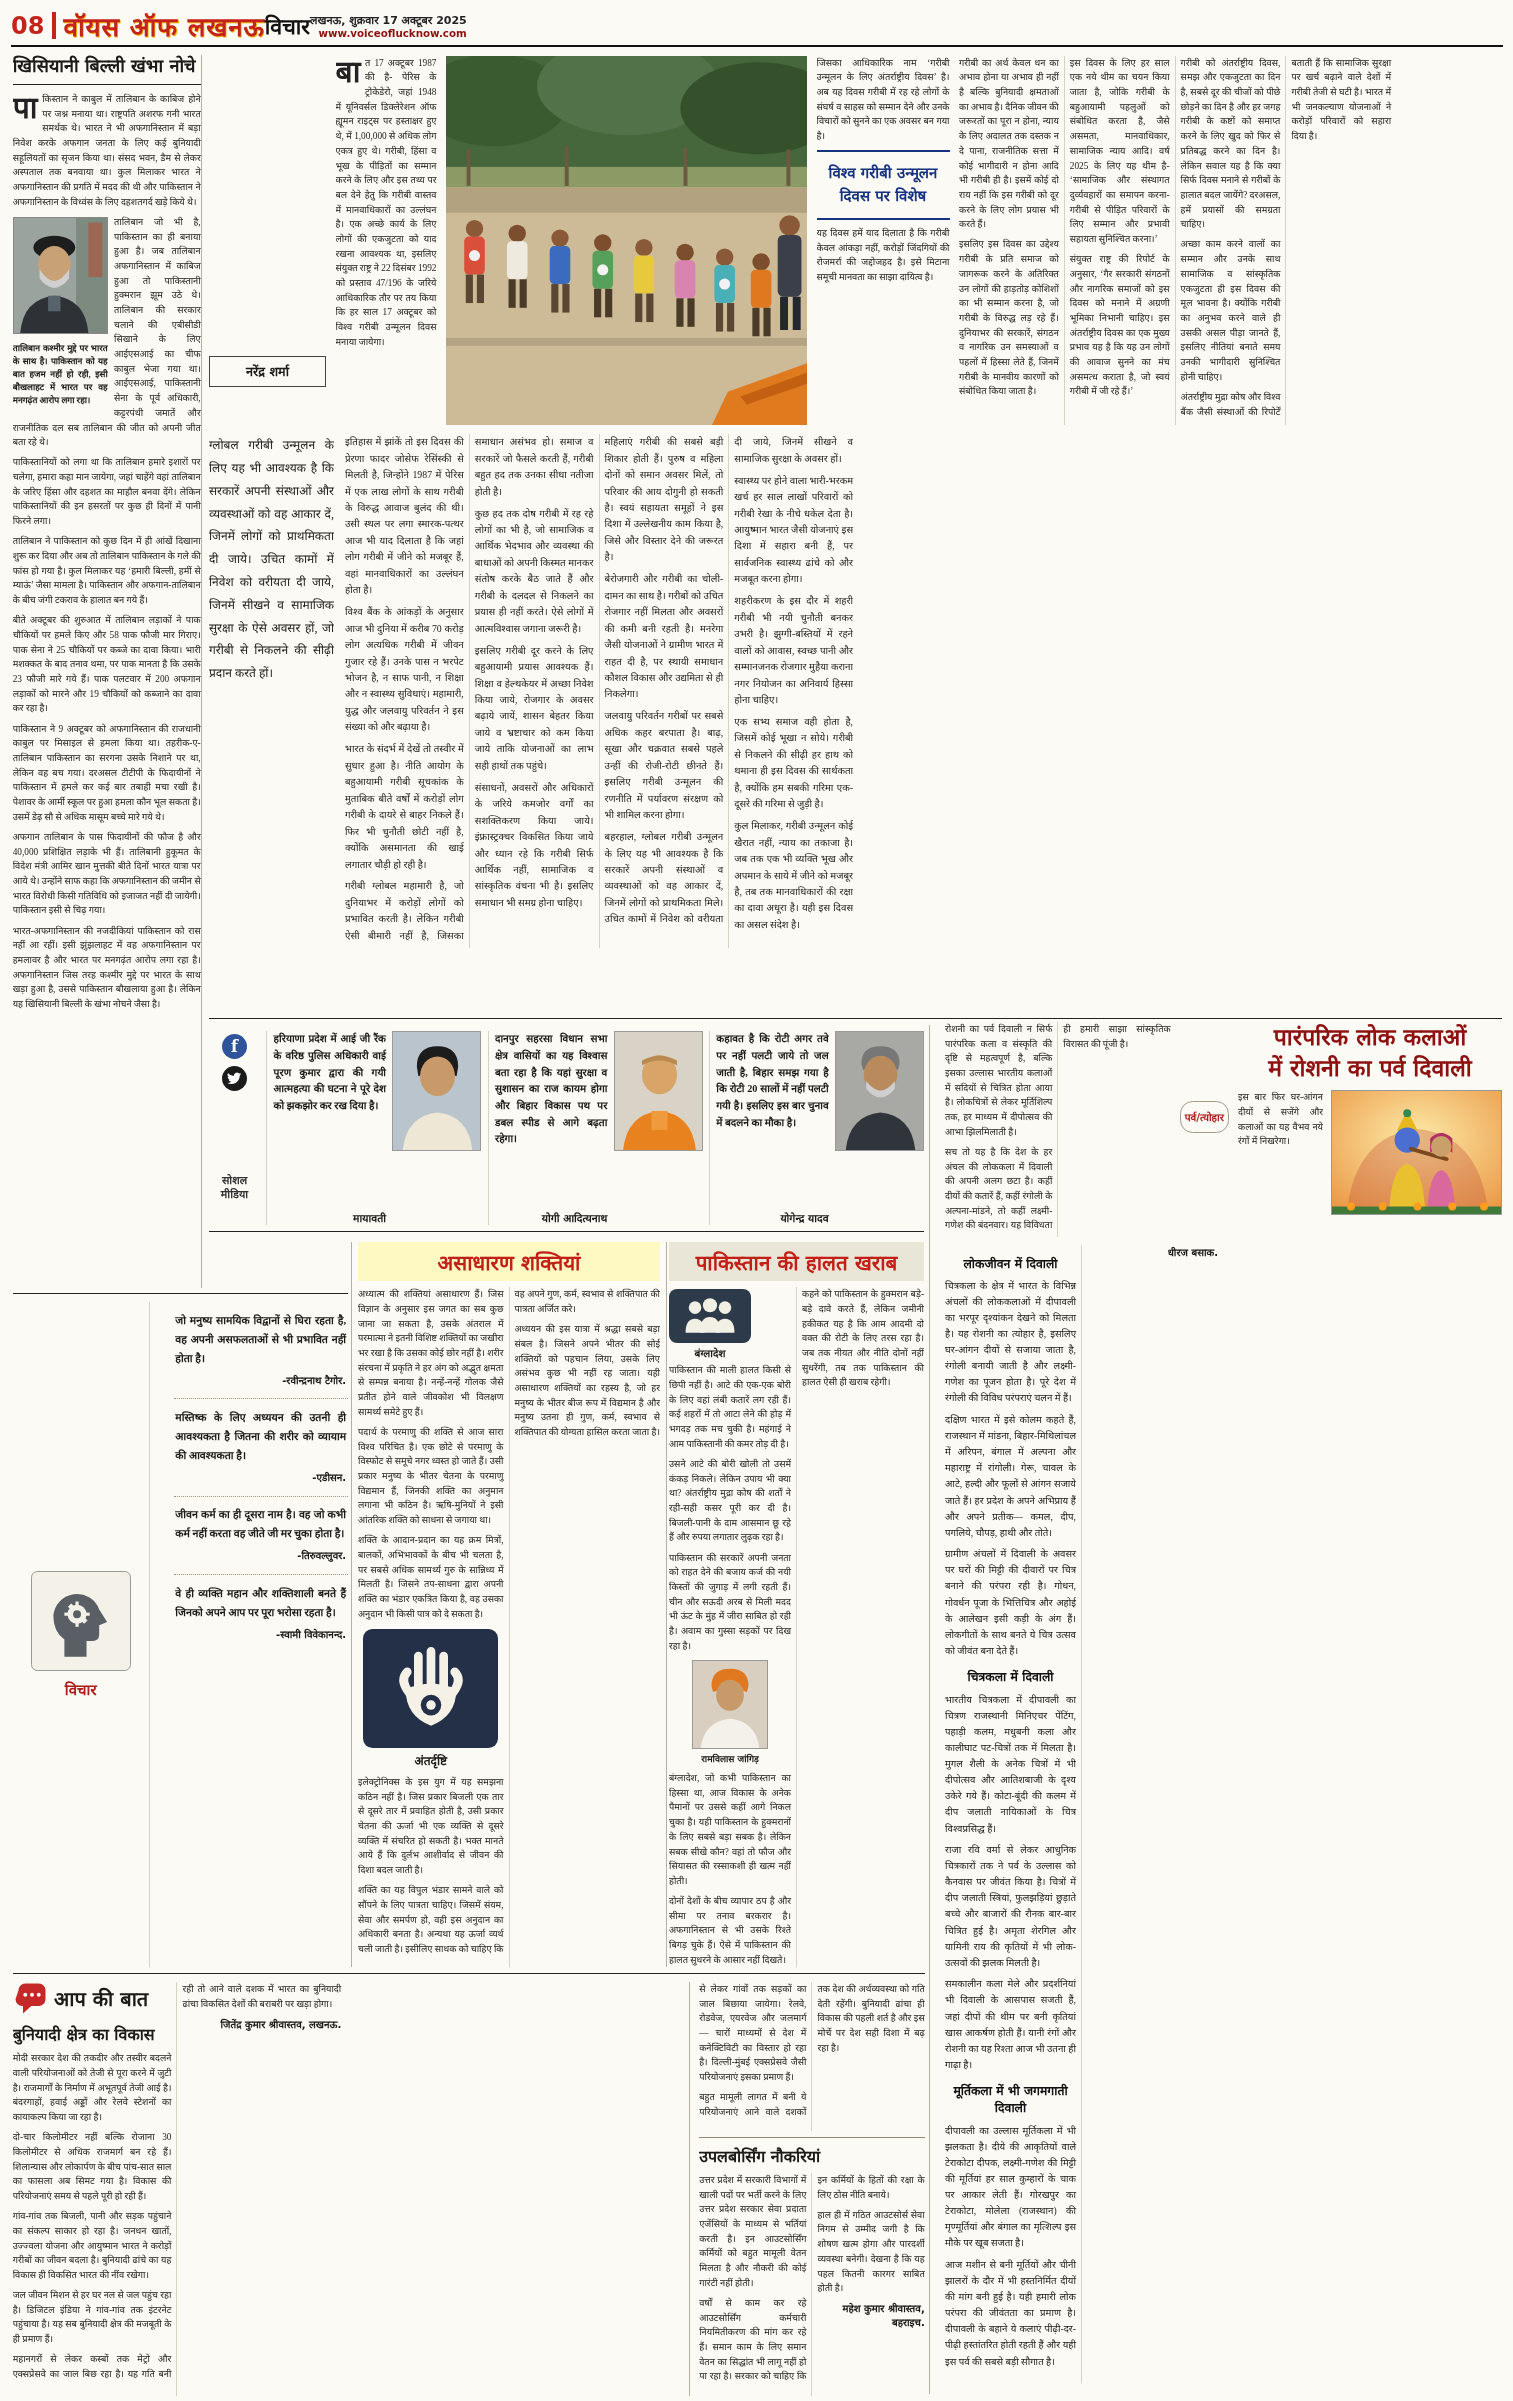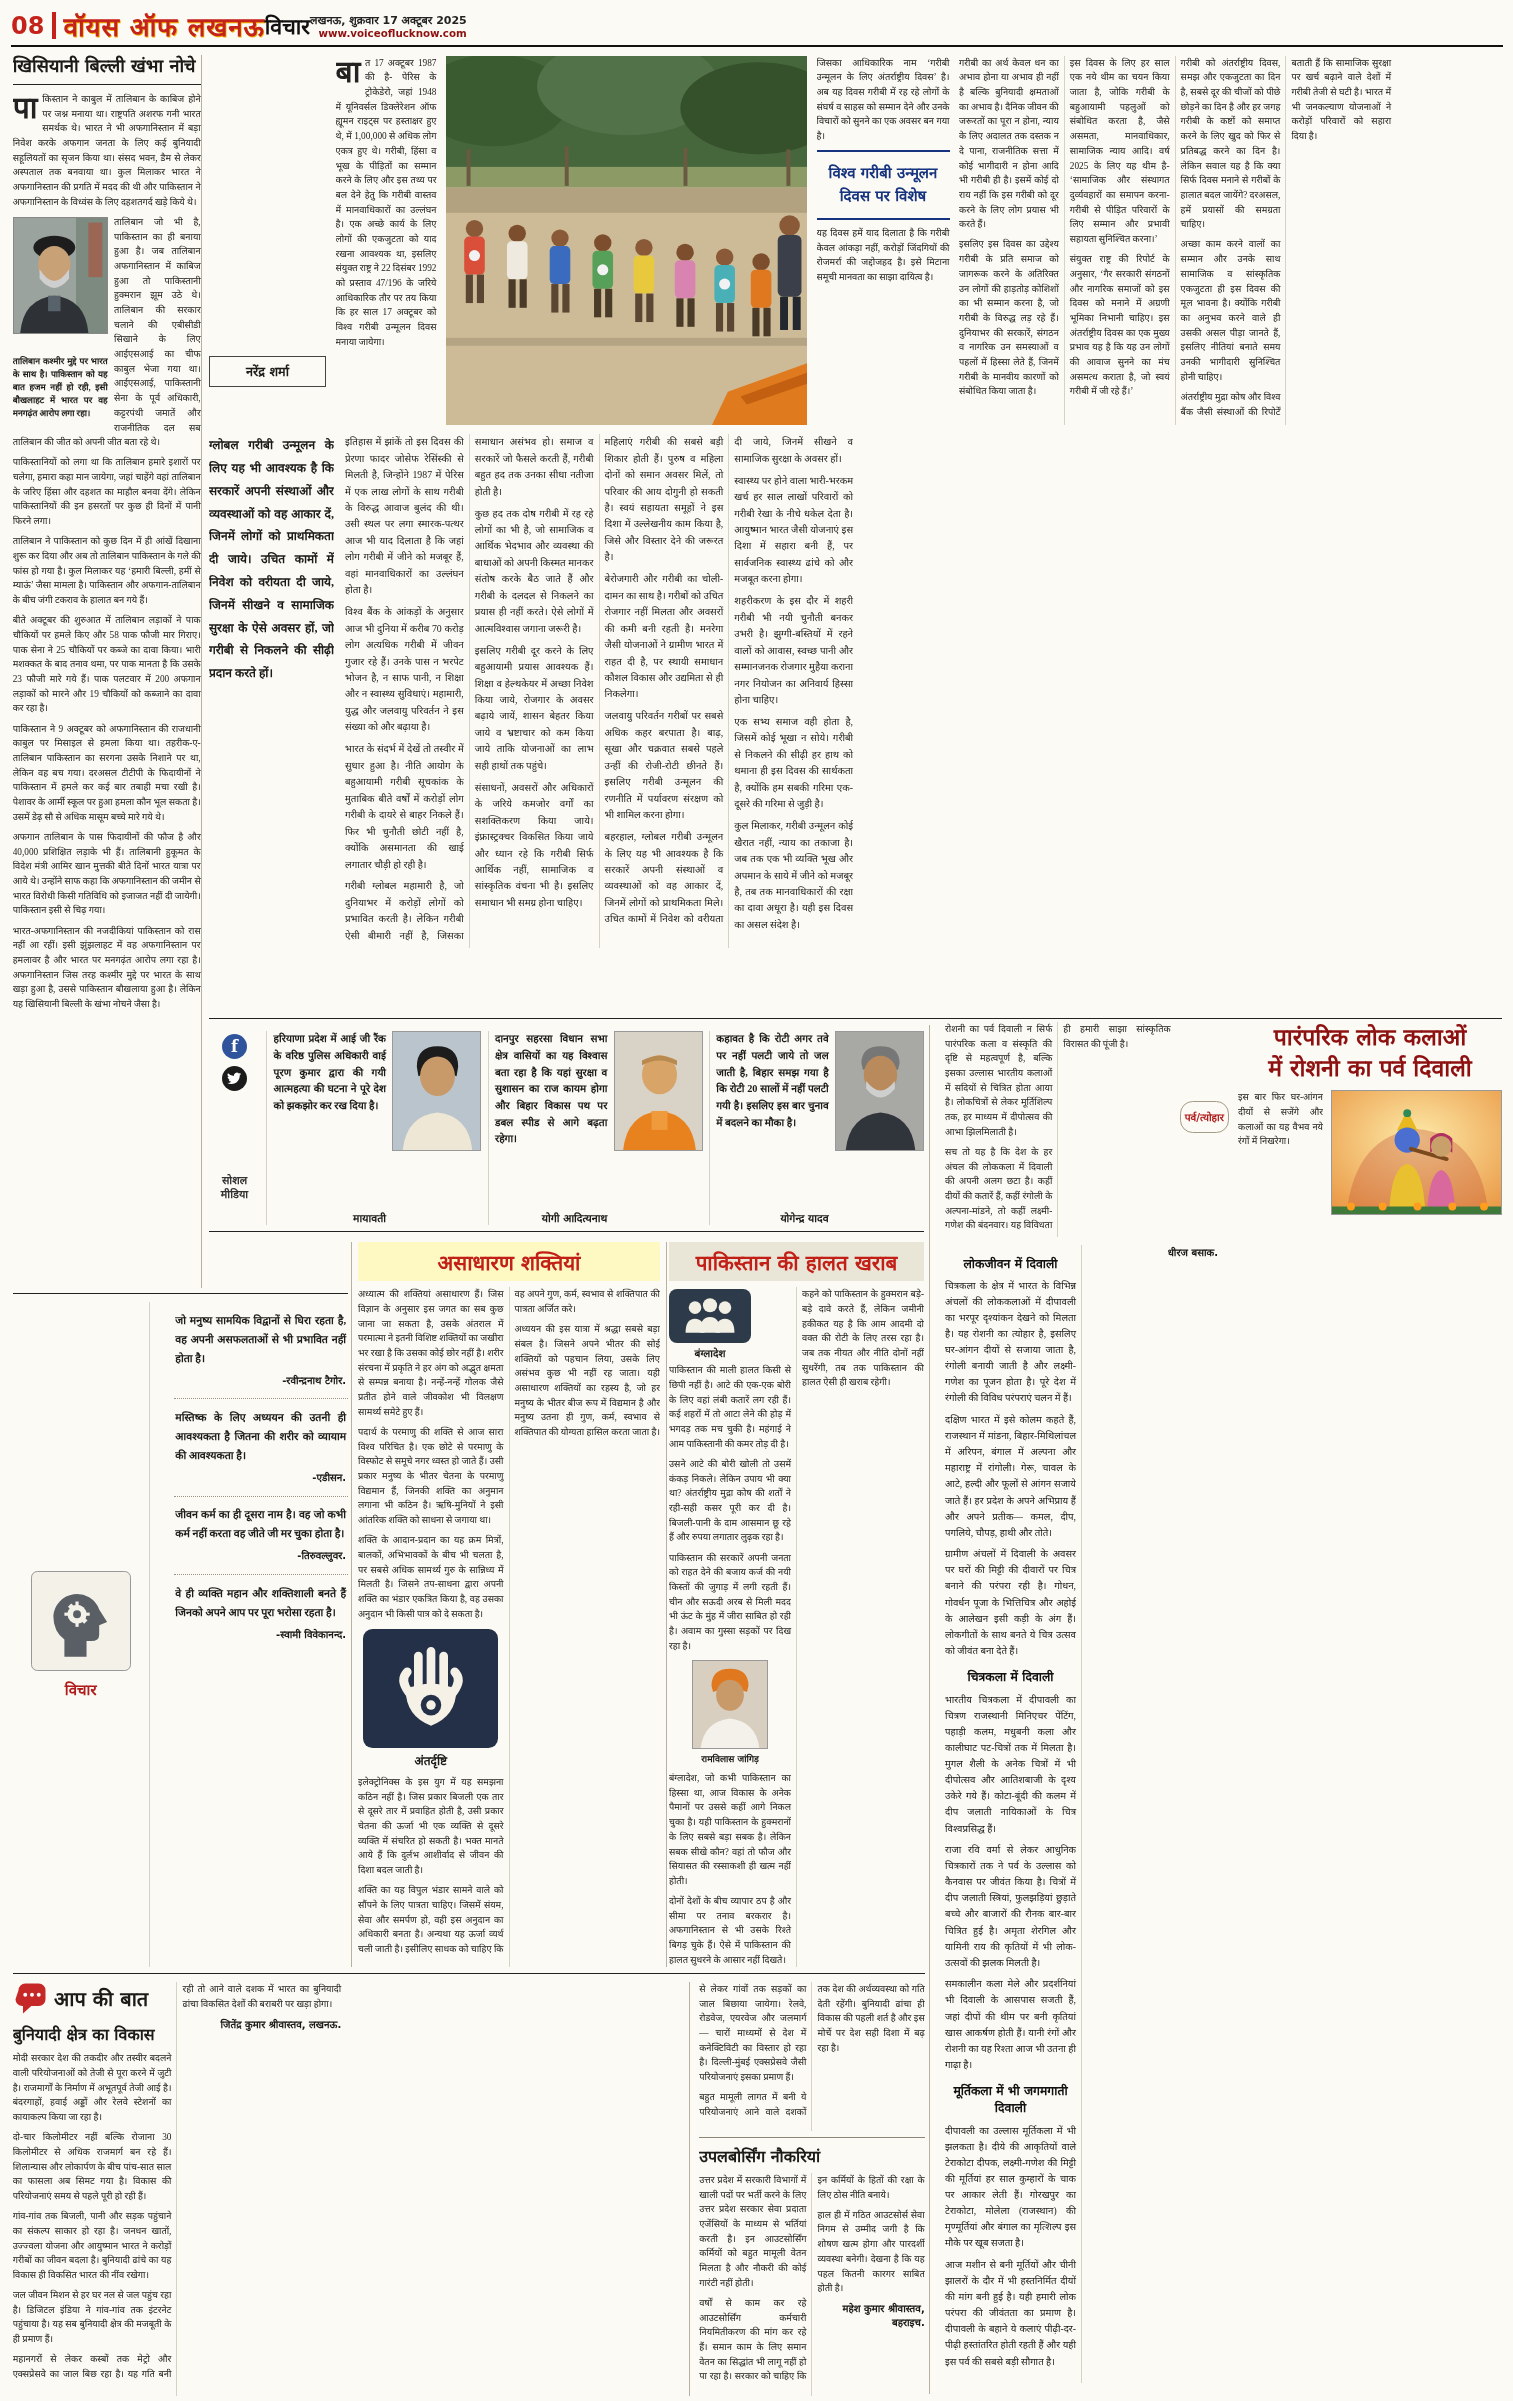--- a/index.html
+++ b/index.html
@@ -3,21 +3,21 @@
 <meta charset="utf-8">
 <style>
   *{margin:0;padding:0;box-sizing:border-box}
   html,body{background:#6e6a60}
   #page{position:relative;width:1514px;height:2401px;margin:0 auto;background:#fcfaf4;
     font-family:"Liberation Serif","DejaVu Serif",serif;color:#1c1b18;overflow:hidden}
   .abs{position:absolute}
   p.bp{font-size:9.3px;line-height:1.58;text-align:justify;margin-bottom:5.5px}
   .dropcap{float:left;font-family:"DejaVu Sans","Liberation Sans",sans-serif;
     font-weight:700;font-size:30px;line-height:.9;padding:2.4px 4.7px 0 0;color:#222}
-  .caption{font-size:8.7px;line-height:1.5;font-weight:700;text-align:justify;margin-top:21px}
+  .caption{font-size:8.7px;line-height:1.5;font-weight:700;text-align:justify;margin-top:8px}
   svg{display:block}
 
   
   .masthead{position:absolute;left:11px;right:11px;top:6.3px;height:41px;display:flex;
     align-items:center;border-bottom:2.4px double #111;
     font-family:"DejaVu Sans","Liberation Sans",sans-serif}
   .mh-left{display:flex;align-items:center;gap:8px}
   .pageno{font-size:24px;font-weight:800;color:#c4231b}
   .mh-bar{width:3.2px;height:27px;background:#c4231b}
   .brand{font-size:26px;font-weight:800;color:#c4231b;text-shadow:0.8px 0.8px 0 #f2b200;letter-spacing:0.8px}
@@ -48,21 +48,21 @@
   .photo-main{width:361px;height:369px;overflow:hidden;background:#cdbb97}
   .colC{width:133px;overflow:hidden}
   .pullquote{color:#15337e;font-family:"DejaVu Sans","Liberation Sans",sans-serif;font-weight:800;
     font-size:15px;line-height:1.55;text-align:center;border-top:2.4px solid #15337e;
     border-bottom:2.4px solid #15337e;padding:9.5px 1.6px;margin:6.3px 0}
   .colD{flex:1;overflow:hidden}
   .cols2{column-count:2}.cols4{column-count:4}.cols5{column-count:5}.cols9{column-count:9}
   .cols2,.cols4,.cols5,.cols9{column-gap:11px;column-rule:0.8px solid #d8d2c2;column-fill:auto;height:100%}
   .band2{display:flex;gap:11px;height:514px;margin-top:9.5px}
   .lead-col{width:125px;overflow:hidden}
-  .lead-col p{font-size:12px;line-height:1.9;font-weight:700;text-align:justify}
+  .lead-col p{font-size:12px;line-height:1.9;font-weight:400;text-align:justify}
   .band2 .body-cols{flex:1;overflow:hidden}
   .band2 .body-cols p.bp{font-size:9.8px;line-height:1.68}
 
   
   .social{left:209px;top:1025px;width:715px;height:207px;border-bottom:1.6px solid #222;
     display:flex;gap:6.3px;padding:6.3px 0;overflow:hidden}
   .soc-icons{width:51px;display:flex;flex-direction:column;align-items:center;gap:6.3px;padding-top:3.2px}
   .soc-circle{width:25px;height:25px;border-radius:50%;display:flex;align-items:center;justify-content:center}
   .soc-label{margin-top:auto;margin-bottom:22px;font-family:"DejaVu Sans","Liberation Sans",sans-serif;
     font-weight:800;font-size:11px;color:#333;text-align:center;line-height:1.3}

